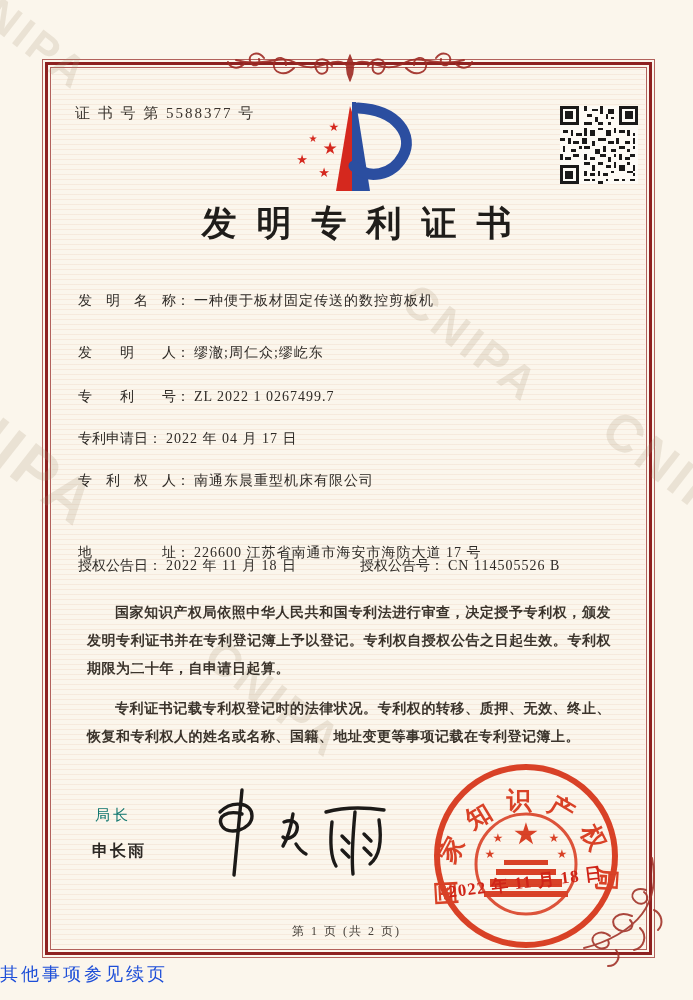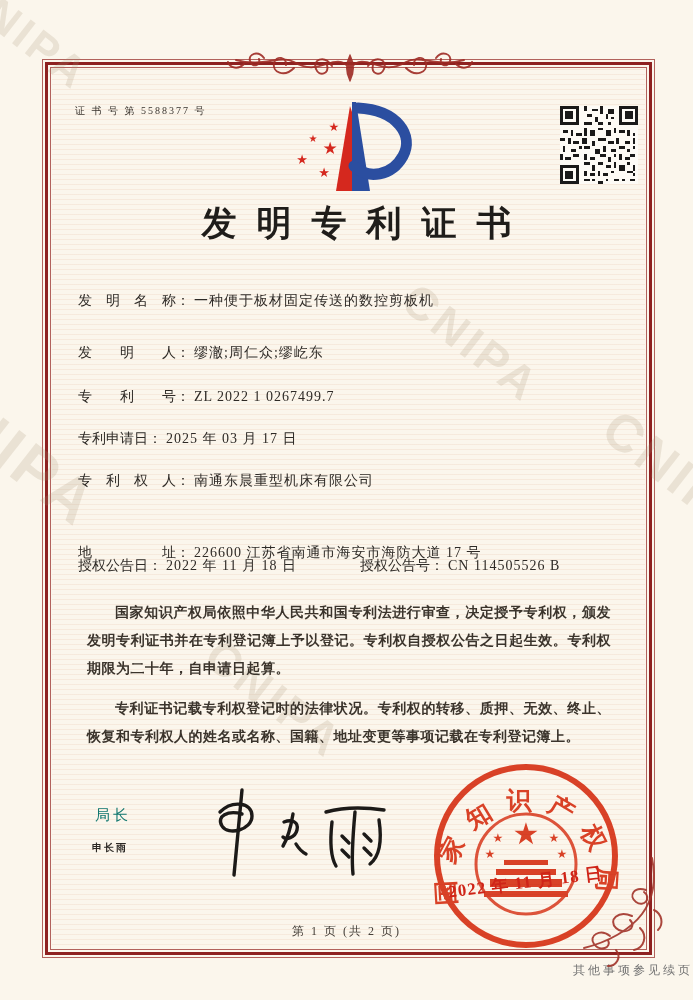--- a/index.html
+++ b/index.html
@@ -29,44 +29,44 @@
     font-weight:bold;color:rgba(172,150,120,0.20);
     transform:rotate(38deg);transform-origin:left top;
     letter-spacing:4px;pointer-events:none;white-space:nowrap;z-index:1;
   }
   .wm1{left:-22px;top:-34px;font-size:44px;}
   .wm2{left:425px;top:272px;font-size:46px;}
   .wm3{left:-52px;top:356px;font-size:62px;}
   .wm4{left:228px;top:628px;font-size:46px;}
   .wm5{left:628px;top:398px;font-size:52px;}
   .z2{z-index:2;}
-  .cert-no{left:75px;top:104px;font-size:10px;letter-spacing:2px;color:#3a342e;}
+  .cert-no{left:75px;top:104px;font-size:15px;letter-spacing:2px;color:#3a342e;}
   .title{
     left:0;right:0;top:200px;text-align:center;font-size:35px;font-weight:bold;
     letter-spacing:20px;text-indent:20px;color:#1f1d1a;padding-left:20px;
   }
   .row{left:78px;font-size:14px;line-height:17px;white-space:nowrap;}
   .row .lab{color:#2e2a26;}
   .row .val{color:#2e2a26;margin-left:4px;letter-spacing:1px;}
   .r1{top:292px;} .r2{top:344px;text-align:right;} .r3{top:388px;} .r4{top:430px;}
   .r5{top:472px;} .r6{top:544px;text-align:center;} .r7{top:557px;}
   .pub-no{position:absolute;left:282px;top:0;}
   .paras{left:75px;width:548px;top:587px;font-size:14px;line-height:28px;color:#3b342c;text-align:justify;}
   .paras p{margin:12px;text-indent:2em;letter-spacing:0.5px;font-weight:bold;}
   .sig-title{left:95px;top:806px;font-size:15px;letter-spacing:3px;color:#0f766e;}
-  .sig-name{left:92px;top:841px;font-size:10px;letter-spacing:2px;color:#2c2824;font-weight:bold;}
+  .sig-name{left:92px;top:841px;font-size:16px;letter-spacing:2px;color:#2c2824;font-weight:bold;}
   .signature-svg{left:198px;top:782px;}
   .seal{left:430px;top:760px;width:192px;height:192px;opacity:0.95;mix-blend-mode:multiply;}
   .seal-date{
     left:428px;top:871px;width:195px;text-align:center;
     font-size:17px;font-weight:bold;color:#cf2418;letter-spacing:1px;
     transform:rotate(-7deg);z-index:3;
   }
   .page-no{left:0;right:0;top:923px;text-align:center;font-size:12px;letter-spacing:2px;color:#46403a;}
-  .cont-note{left:0;right:0;top:962px;text-align:right;font-size:12px;letter-spacing:3px;color:#737373;}
+  .cont-note{left:0;right:0;top:962px;text-align:left;font-size:18px;letter-spacing:3px;color:#1d4ed8;}
   .logo-svg{left:284px;top:98px;}
   .qr{left:560px;top:106px;}
   .orn-top{left:220px;top:38px;}
   .orn-corner{left:576px;top:850px;}
 </style>
 </head>
 <body>
 
 <div class="frame">
   <div class="paper"></div>
@@ -217,21 +217,21 @@
 <div class="abs row r1 z2">
   <span class="lab">发　明　名　称：</span><span class="val">一种便于板材固定传送的数控剪板机</span>
 </div>
 <div class="abs row r2 z2">
   <span class="lab">发　　明　　人：</span><span class="val">缪澈;周仁众;缪屹东</span>
 </div>
 <div class="abs row r3 z2">
   <span class="lab">专　　利　　号：</span><span class="val">ZL 2022 1 0267499.7</span>
 </div>
 <div class="abs row r4 z2">
-  <span class="lab">专利申请日：</span><span class="val">2025 年 03 月 17 日</span>
+  <span class="lab">专利申请日：</span><span class="val">2022 年 04 月 17 日</span>
 </div>
 <div class="abs row r5 z2">
   <span class="lab">专　利　权　人：</span><span class="val">南通东晨重型机床有限公司</span>
 </div>
 <div class="abs row r6 z2">
   <span class="lab">地　　　　　址：</span><span class="val">226600 江苏省南通市海安市海防大道 17 号</span>
 </div>
 <div class="abs row r7 z2">
   <span class="lab">授权公告日：</span><span class="val">2022 年 11 月 18 日</span>
   <span class="pub-no">

